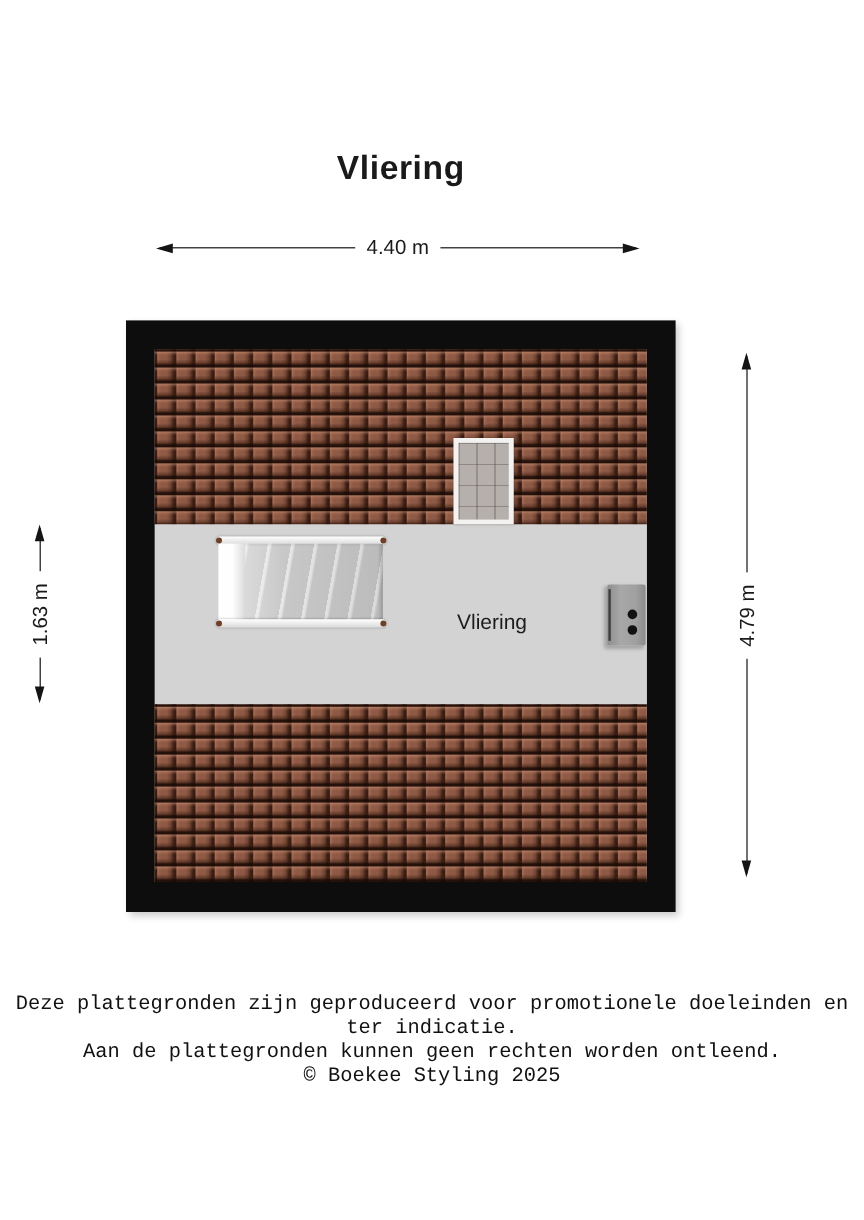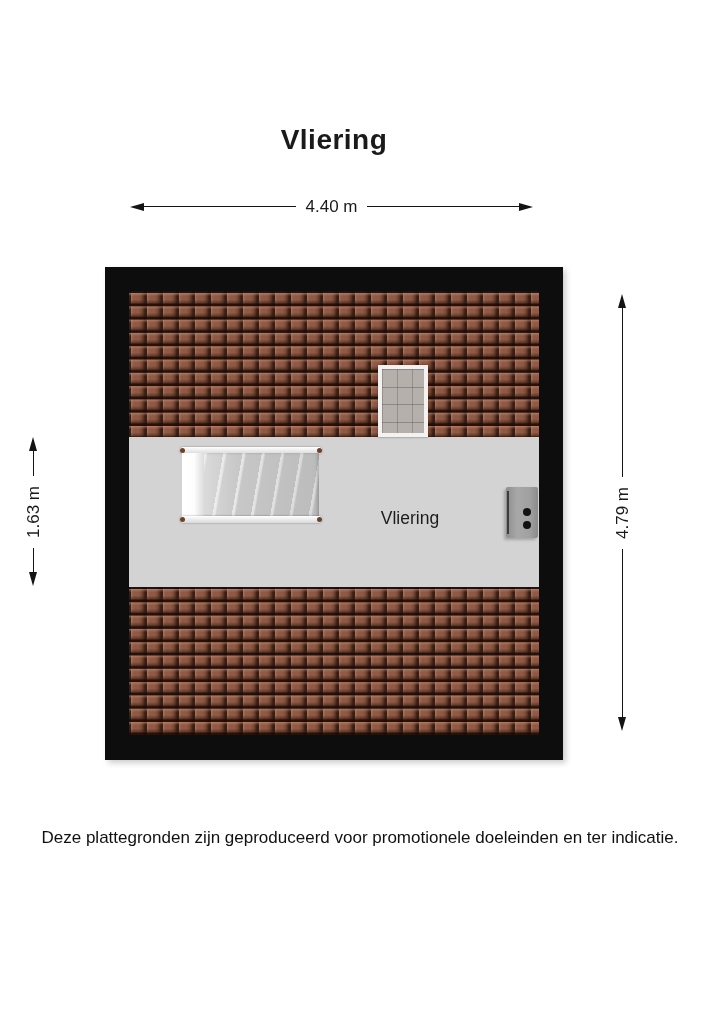--- a/index.html
+++ b/index.html
@@ -92,21 +92,21 @@
     background:linear-gradient(90deg,#8d8d8d 0%,#a8a8a8 35%,#a0a0a0 75%,#8b8b8b 100%);
     box-shadow:-2px 2px 3px rgba(0,0,0,0.22);}
   .unit .bar{position:absolute;left:1px;top:4px;bottom:4px;width:2px;background:#3d3d3d;}
   .unit .knob{position:absolute;left:17px;width:8px;height:8px;border-radius:50%;background:#121212;}
   .unit .knob-top{top:21px;} .unit .knob-bottom{top:34px;}
   
   .room-label{position:absolute;left:330px;top:507px;width:160px;text-align:center;
     font-size:17.5px;line-height:22px;color:#1c1c1c;}
   
   .footer{position:absolute;left:0;top:828px;width:720px;text-align:center;
-    font-size:17px;line-height:20px;color:#111;}
+    font-size:17px;line-height:20px;color:#111;font-family:Liberation Mono, monospace;}
 </style>
 </head>
 <body>
 
 <div class="title">Vliering</div>
 
 <div class="hdim">
   <div class="line"></div>
   <div class="ah-l"></div>
   <div class="ah-r"></div>
@@ -153,13 +153,15 @@
 
 <div class="vdim vdim-right">
   <div class="line"></div>
   <div class="av-t"></div>
   <div class="av-b"></div>
   <span class="lbl">4.79 m</span>
 </div>
 
 <div class="footer">
   <div>Deze plattegronden zijn geproduceerd voor promotionele doeleinden en ter indicatie.</div>
+  <div>Aan de plattegronden kunnen geen rechten worden ontleend.</div>
+  <div>© Boekee Styling 2025</div>
 </div>
 
 </body></html>

